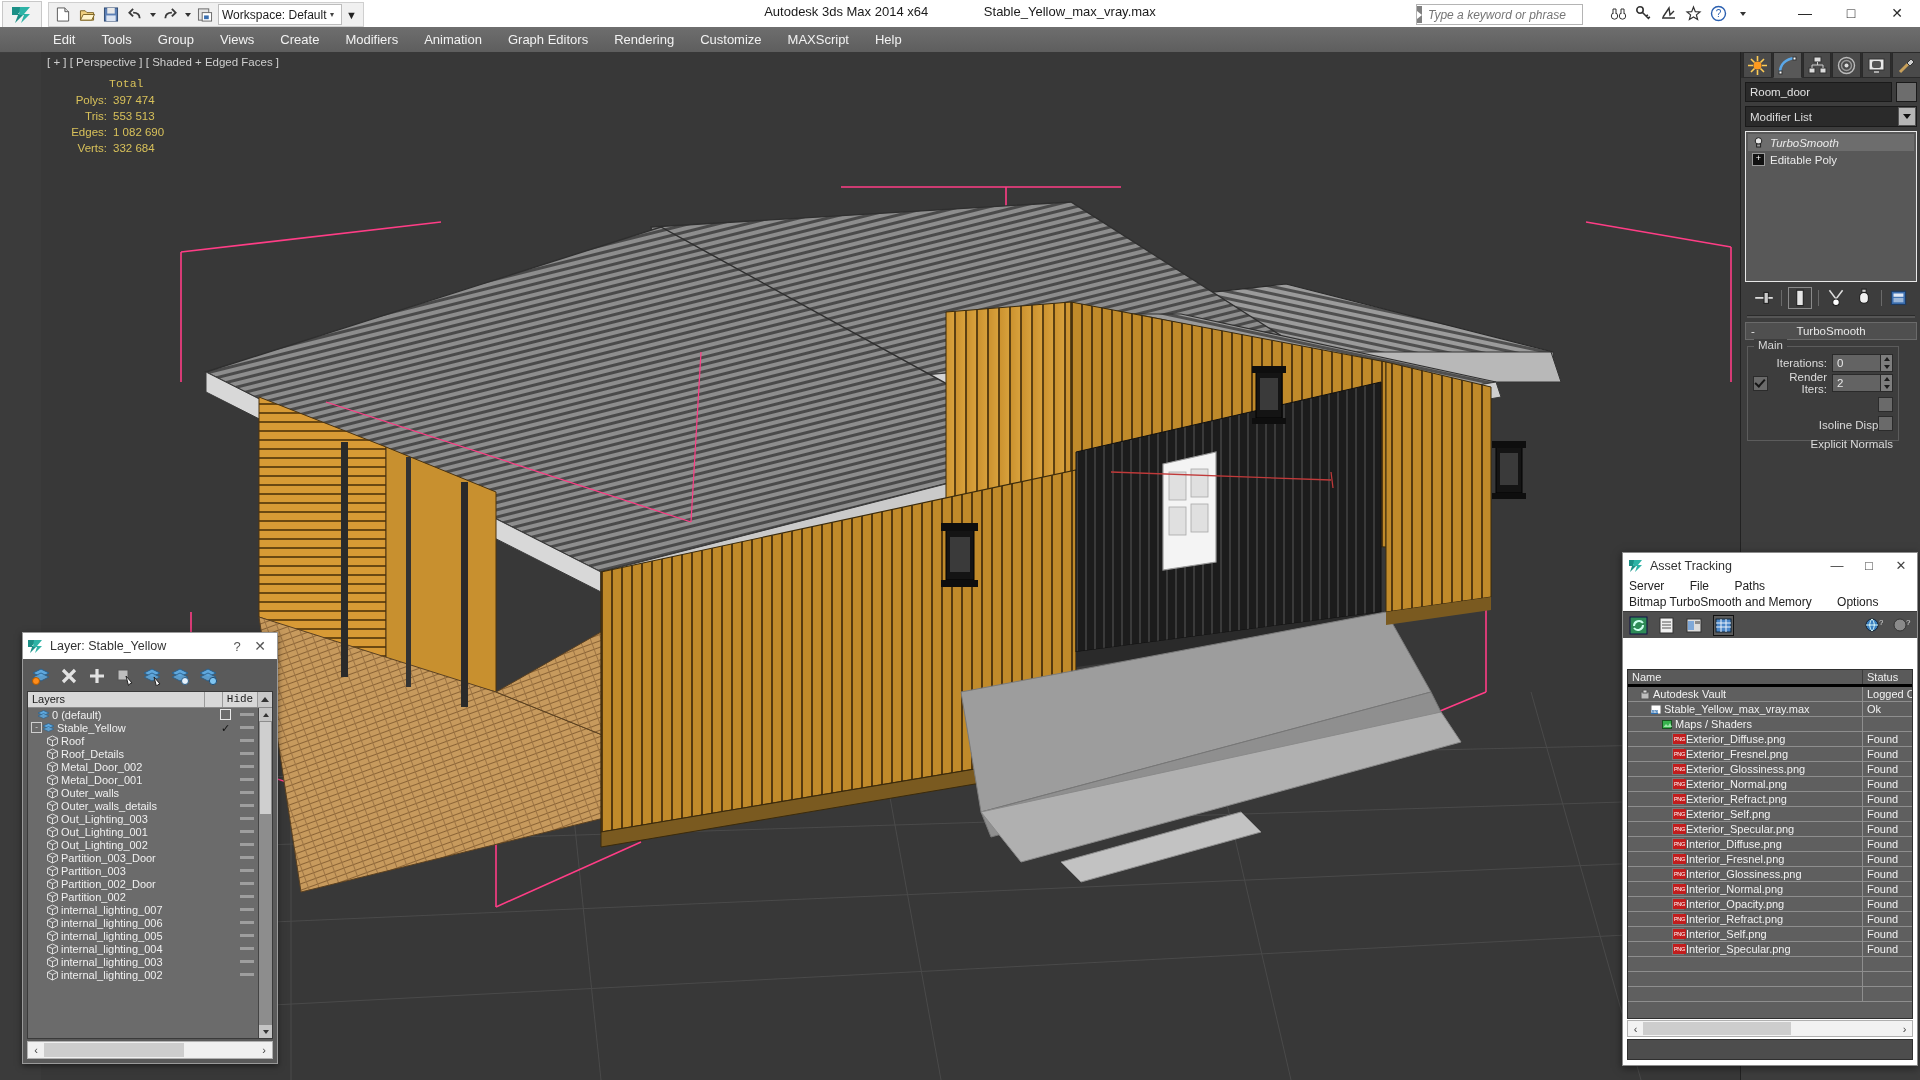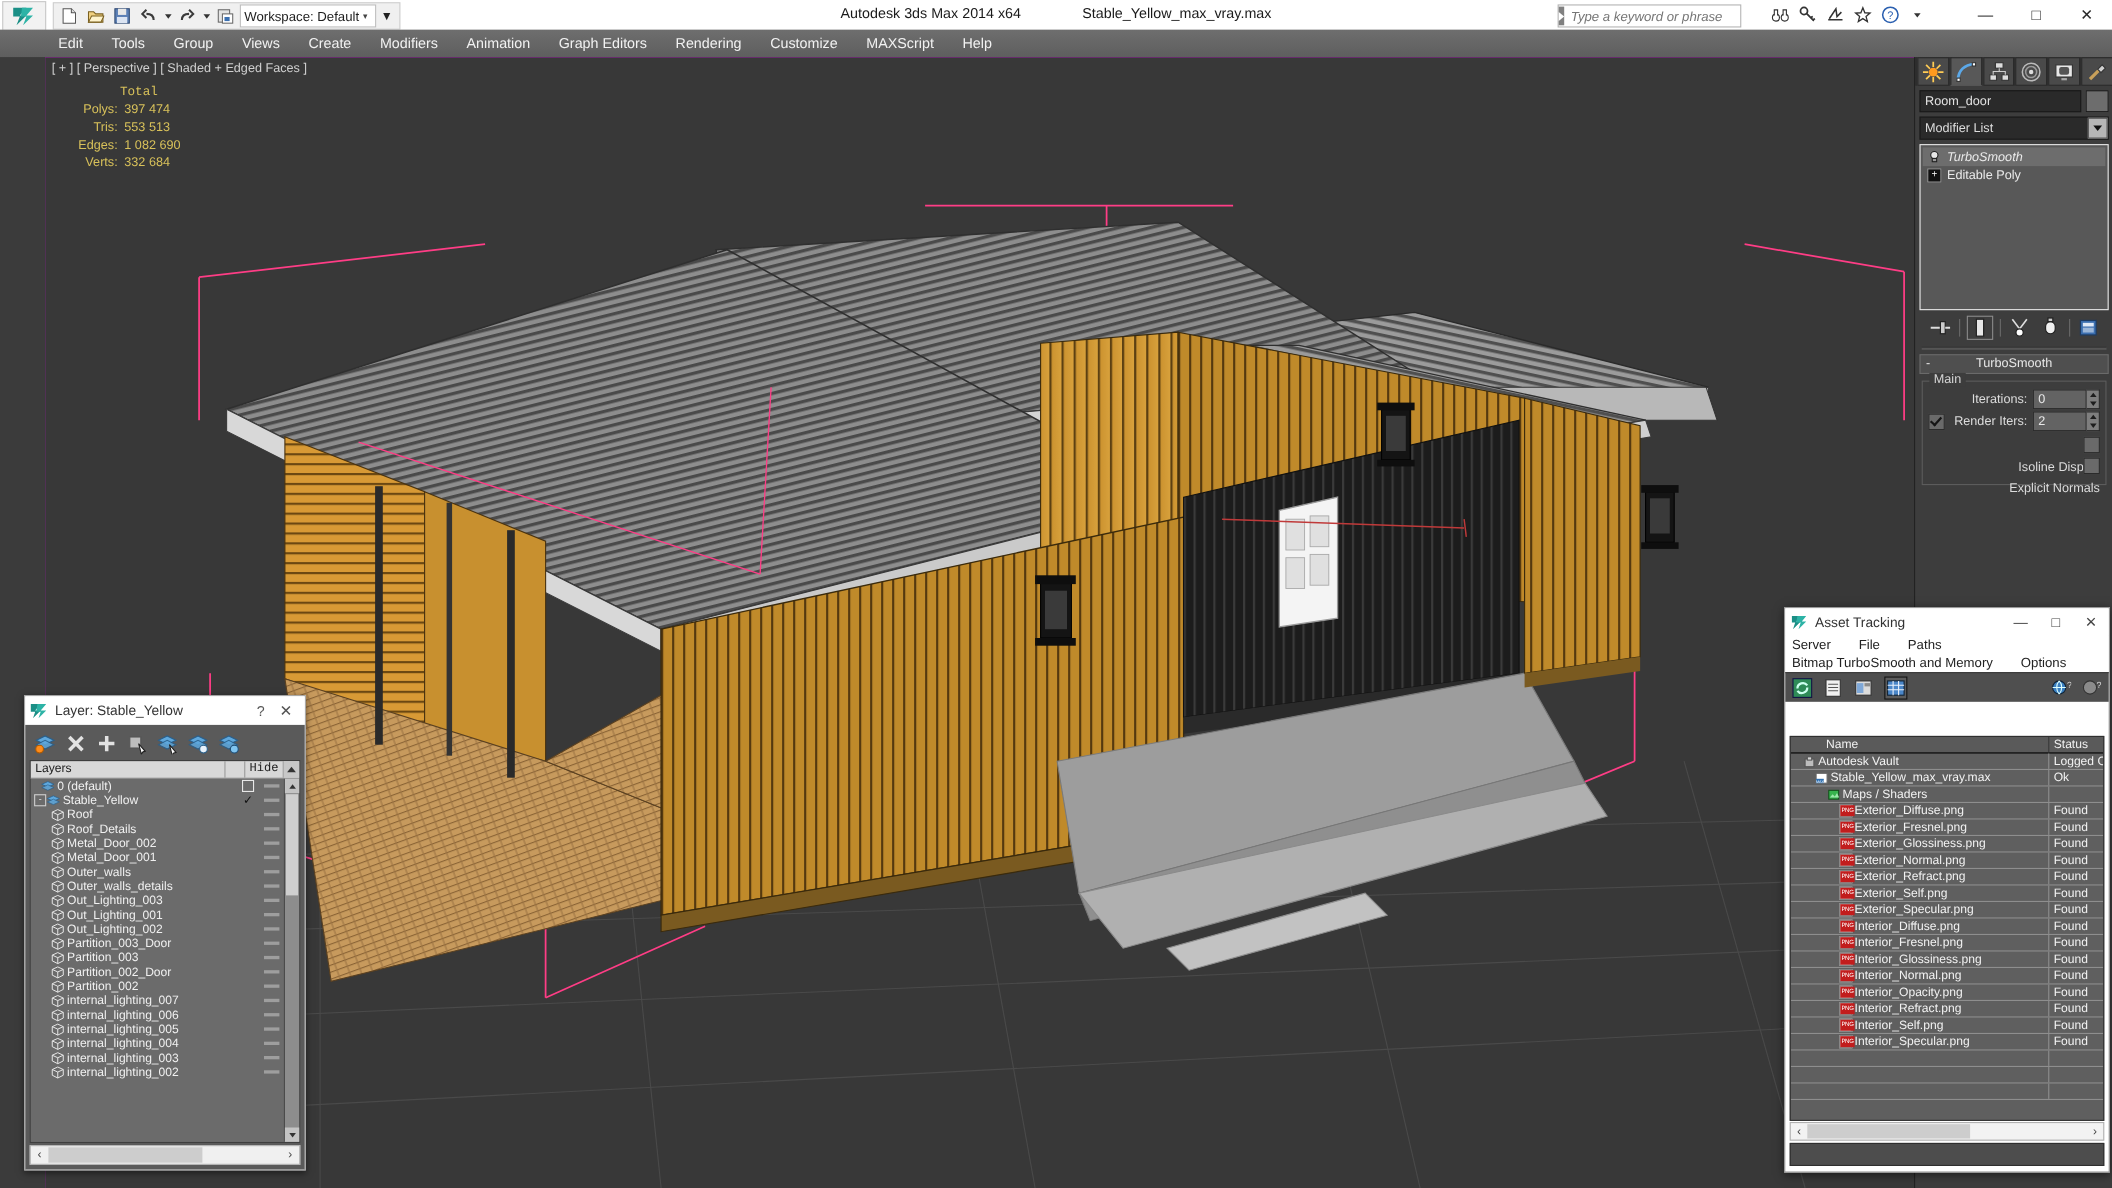--- a/index.html
+++ b/index.html
@@ -88,21 +88,21 @@
             line-height:9px;text-align:center;}
   .cp-modtools{display:flex;align-items:center;justify-content:center;gap:6px;height:26px;margin-top:3px;}
   .cp-modtools .mt{width:22px;height:20px;display:flex;align-items:center;justify-content:center;}
   .cp-modtools .mt.box{border:1px solid #8a8a8a;}
   .cp-modtools .vsep{width:1px;height:16px;background:#6a6a6a;}
   .cp-div{margin:4px 6px;height:2px;background:#555;border-top:1px solid #2b2b2b;}
   .roll-hdr{margin:2px 4px 0 4px;height:16px;background:#4f4f4f;border:1px solid #6a6a6a;
             display:flex;align-items:center;justify-content:center;color:#e8e8e8;font-size:11.5px;
             position:relative;}
   .roll-hdr .minus{position:absolute;left:5px;}
-  .grp{margin:6px 6px 0 6px;border:1px solid #5c5c5c;padding:6px 5px 5px 5px;position:relative;}
+  .grp{margin:6px 22px 0 6px;border:1px solid #5c5c5c;padding:6px 5px 5px 5px;position:relative;}
   .grp .gt{position:absolute;top:-8px;left:6px;background:#3d3d3d;padding:0 4px;font-size:11.5px;color:#d6d6d6;}
   .prow{display:flex;align-items:center;gap:5px;height:20px;font-size:11.5px;color:#dcdcdc;}
   .prow .lab{flex:1;text-align:right;}
   .spin{display:flex;align-items:center;}
   .spin .fld{width:43px;height:16px;background:#636363;border:1px solid #2a2a2a;color:#e8e8e8;
              font-size:11.5px;display:flex;align-items:center;padding-left:4px;}
   .spin .arrows{width:11px;height:16px;background:#7e7e7e;border:1px solid #2a2a2a;border-left:0;
                 display:flex;flex-direction:column;align-items:center;justify-content:space-around;}
   .spin .arrows i{display:block;width:0;height:0;border-left:3px solid transparent;
                   border-right:3px solid transparent;}
@@ -174,21 +174,21 @@
   .aw-menus .row1 span{margin-right:22px;}
   .aw-menus .row2{margin-top:2px;}
   .aw-menus .row2 span{margin-right:22px;}
   .aw-tools{height:26px;background:#4f4f4f;border-top:1px solid #3a3a3a;display:flex;align-items:center;
             padding:0 6px;gap:9px;}
   .aw-tools .at{width:19px;height:19px;display:flex;align-items:center;justify-content:center;}
   .aw-tools .at.sel{border:1px solid #111;background:#5c5c5c;}
   .aw-tools .sp{flex:1;}
   .aw-list{position:absolute;left:4px;top:116px;right:4px;bottom:46px;background:#5f5f5f;
            border:1px solid #2f2f2f;overflow:hidden;}
-  .aw-lhead{height:14px;display:flex;background:#5a5a5a;border-bottom:1px solid #000000;padding-left:28px;}
+  .aw-lhead{height:14px;display:flex;background:#5a5a5a;border-bottom:3px solid #000000;}
   .aw-lhead .h1{flex:1;font-size:11px;color:#f0f0f0;padding-left:4px;line-height:14px;
                 border-right:1px solid #3a3a3a;}
   .aw-lhead .h2{width:45px;font-size:11px;color:#f0f0f0;padding-left:4px;line-height:14px;}
   .ar{height:14px;display:flex;align-items:center;border-bottom:1px solid #8e8e8e;font-size:11px;
       color:#f2f2f2;}
   .ar .nm{flex:1;display:flex;align-items:center;overflow:hidden;white-space:nowrap;
           border-right:1px solid #8e8e8e;height:14px;}
   .ar .st{width:45px;padding-left:4px;overflow:hidden;white-space:nowrap;}
   .ar .ai{width:12px;height:11px;margin-right:2px;flex:none;display:flex;align-items:center;justify-content:center;}
   .png-ico{width:13px;height:10px;background:#e8e8e8;border:1px solid #777;position:relative;}

